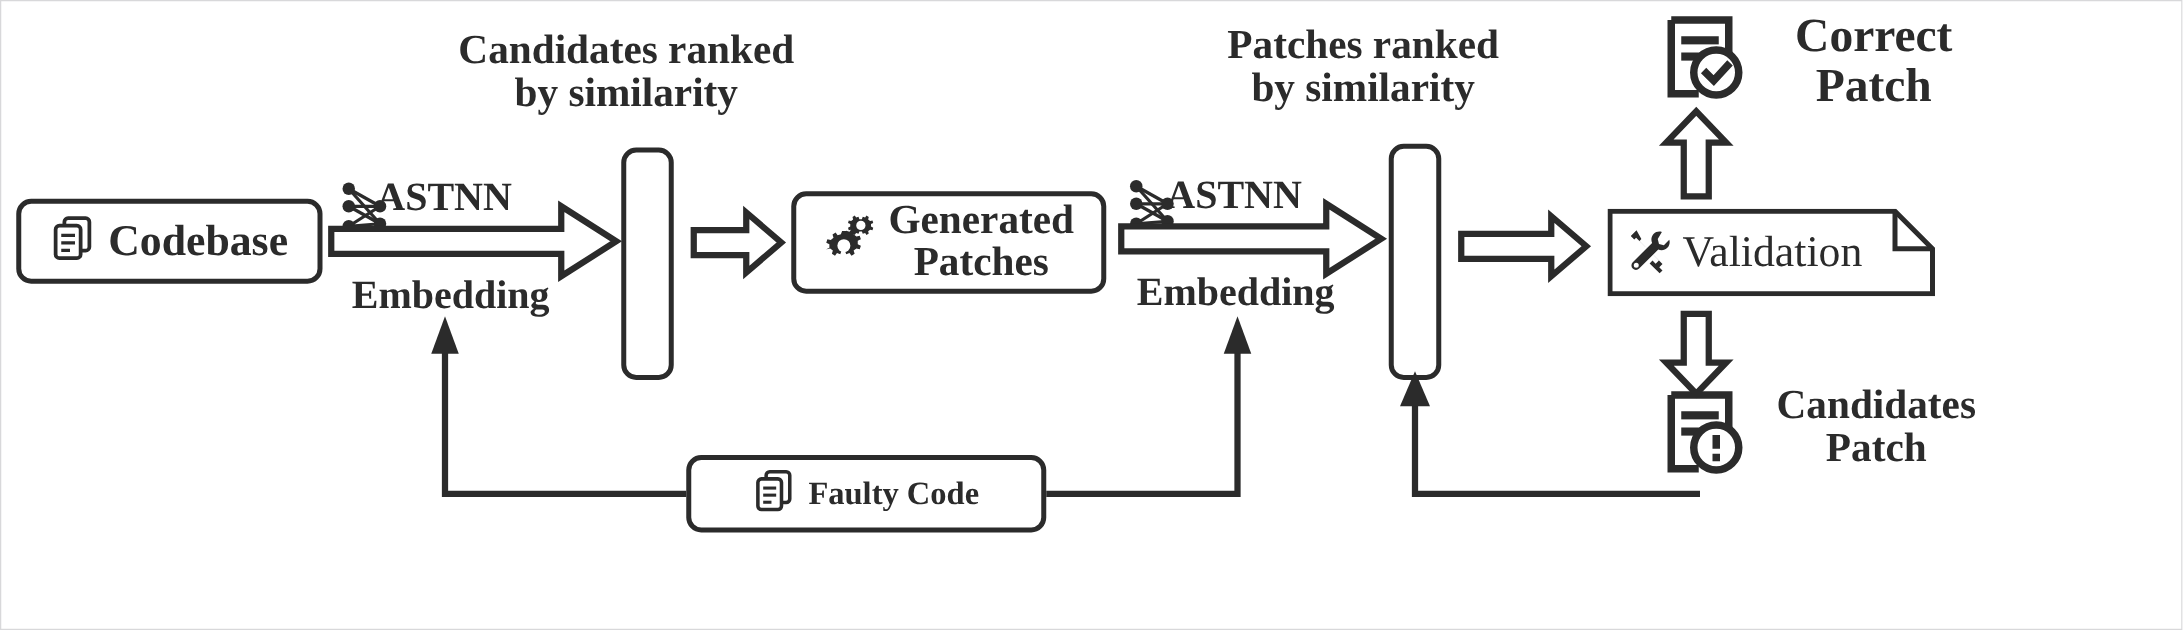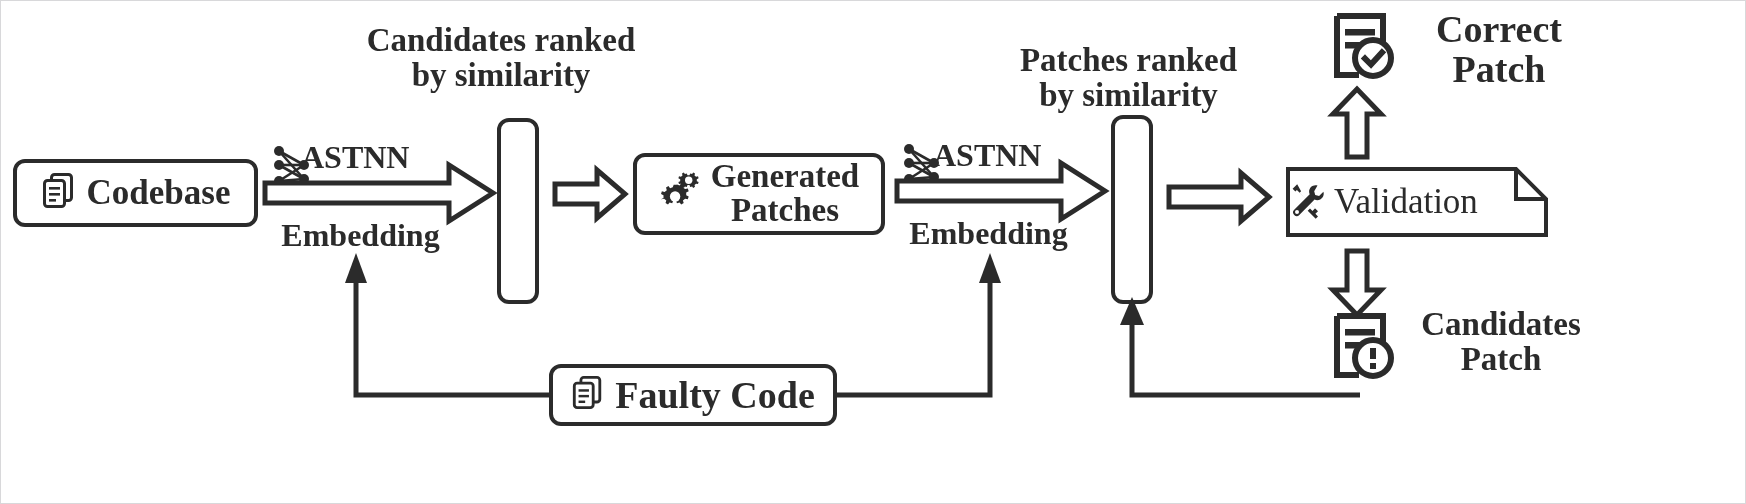--- a/index.html
+++ b/index.html
@@ -31,21 +31,21 @@
   .txt{white-space:pre-line;text-align:center;line-height:1.02;}
 </style>
 </head>
 <body>
 
 <div id="canvas">
 
   <div class="lbl" style="left:340px;top:22px;width:320px;font-size:33px;">Candidates ranked
 by similarity</div>
 
-  <div class="lbl" style="left:995px;top:18px;width:265px;font-size:33px;margin-top:24px;">Patches ranked
+  <div class="lbl" style="left:957px;top:18px;width:265px;font-size:33px;">Patches ranked
 by similarity</div>
 
   <div class="lbl" style="left:300px;top:140px;width:130px;font-size:32px;text-align:left;">ASTNN</div>
   <div class="lbl" style="left:262px;top:218px;width:195px;font-size:32px;">Embedding</div>
 
   <div class="lbl" style="left:932px;top:138px;width:130px;font-size:32px;text-align:left;">ASTNN</div>
   <div class="lbl" style="left:890px;top:216px;width:195px;font-size:32px;">Embedding</div>
 
   <div class="lbl" style="left:1408px;top:8px;width:180px;font-size:38px;">Correct
 Patch</div>
@@ -92,30 +92,30 @@
     <div class="nodeinner">
       <span class="ico">
         <svg width="34" height="36" viewBox="0 0 36 38">
           <rect x="10.5" y="2.5" width="20" height="26" rx="3" fill="#fff" stroke="#2b2b2b" stroke-width="3"></rect>
           <rect x="3.5" y="8.5" width="20" height="26" rx="3" fill="#fff" stroke="#2b2b2b" stroke-width="3"></rect>
           <rect x="8" y="15" width="11" height="2.6" fill="#2b2b2b"></rect>
           <rect x="8" y="21" width="11" height="2.6" fill="#2b2b2b"></rect>
           <rect x="8" y="27" width="7" height="2.6" fill="#2b2b2b"></rect>
         </svg>
       </span>
-      <span class="txt" style="font-size:38px;">Faulty Code</span>
+      <span class="txt" style="font-size:26px;">Faulty Code</span>
     </div>
   </div>
 
   <div style="position:absolute;left:1285px;top:166px;width:262px;height:70px;">
     <svg width="262" height="70" viewBox="0 0 262 70" style="position:absolute;left:0;top:0;">
       <path d="M2 2 H230 L260 32 V68 H2 Z" fill="#fff" stroke="#2b2b2b" stroke-width="4" stroke-linejoin="miter"></path>
       <path d="M230 2 V32 H260" fill="none" stroke="#2b2b2b" stroke-width="4" stroke-linejoin="miter"></path>
     </svg>
-    <div style="position:absolute;left:0;top:0;width:252px;height:70px;display:flex;align-items:center;gap:8px;box-sizing:border-box;">
+    <div style="position:absolute;left:0;top:0;width:252px;height:70px;display:flex;align-items:center;gap:8px;padding-left:12px;box-sizing:border-box;">
       <span class="ico">
         <svg width="40" height="40" viewBox="0 0 40 40">
           <g fill="#2b2b2b">
             <path d="M31.5 5.5c-4.2-1.4-8.4 1.8-8.4 6.1 0 1 .2 1.9.6 2.7L8.2 29.8a3.6 3.6 0 105.1 5.1L28.6 19.6c.8.4 1.7.6 2.7.6 4.3 0 7.5-4.2 6.1-8.4l-4.3 4.3-3.9-1-1-3.9zM11 34.1a2 2 0 112-2 2 2 0 01-2 2z"></path>
             <path d="M11.2 4.2l-4.6 4.6 2.8 2.8 1.5-1.5 18.2 18.2-2.6 2.6-2.5-2.5-2.3 2.3 8 8 2.3-2.3-2.6-2.6 2.6-2.6L13.6 12.7l1.5-1.5-3.9-7z"></path>
           </g>
         </svg>
       </span>
       <span class="txt" style="font-size:35px;">Validation</span>
     </div>

